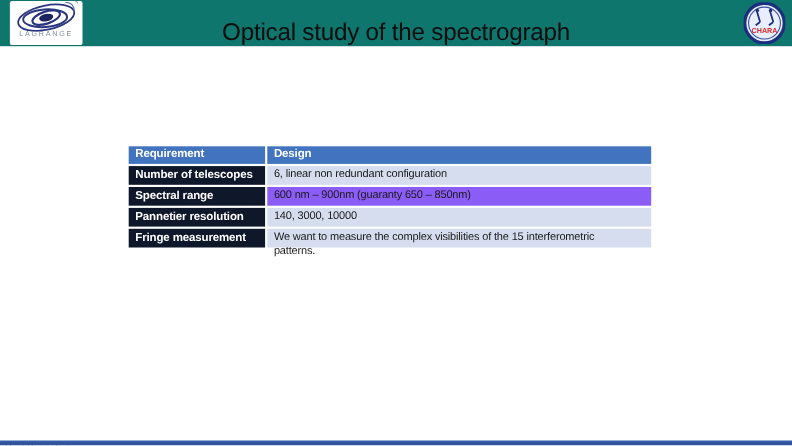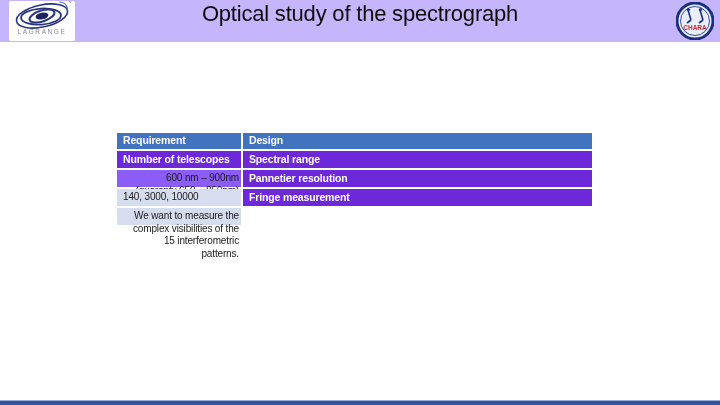--- a/index.html
+++ b/index.html
@@ -2,22 +2,22 @@
 <html><head>
 <meta charset="utf-8">
 <style>
   html,body{margin:0;padding:0;background:#ffffff;}
   .slide{
     position:relative;width:720px;height:405px;background:#ffffff;overflow:hidden;
     font-family:"Liberation Sans", sans-serif;
   }
   
   .header-band{
-    position:absolute;left:0;top:0;width:720px;height:42px;background:#c4b5fd;
-    display:flex;align-items:flex-start;justify-content:center;
+    position:absolute;left:0;top:0;width:720px;height:42px;background:#0f766e;
+    display:flex;align-items:flex-end;justify-content:center;
   }
   .slide-title{
     font-size:22px;color:#0d0d0d;letter-spacing:-0.2px;white-space:nowrap;
     margin-top:1px;
   }
   
   .logo-lagrange{
     position:absolute;left:9px;top:1px;width:66px;height:40px;background:#ffffff;
     border-radius:2px;display:flex;flex-direction:column;align-items:center;justify-content:flex-start;
   }
@@ -31,24 +31,24 @@
   .req-table{
     position:absolute;left:117px;top:133px;
     display:grid;
     grid-template-columns:124px 349px;
     grid-template-rows:16px 17px 17px 17px 17px 40px;
     gap:2px;
   }
   .cell{
     display:flex;align-items:center;
     padding-left:6px;padding-right:2px;
-    font-size:10px;letter-spacing:-0.15px;line-height:1.25;text-align:right;
+    font-size:10px;letter-spacing:-0.15px;line-height:1.25;
   }
   .cell.hdr{background:#4273BE;color:#ffffff;font-weight:bold;font-size:10.5px;}
-  .cell.req{background:#6d28d9;color:#ffffff;font-weight:bold;font-size:10.5px;align-items:flex-start;padding-top:2px;}
+  .cell.req{background:#0f172a;color:#ffffff;font-weight:bold;font-size:10.5px;align-items:flex-start;padding-top:2px;}
   .cell.val{color:#1a1a1a;white-space:pre-line;align-items:flex-start;padding-top:2px;}
   .cell.band-a{background:#D6DDEF;}
   .cell.band-b{background:#8b5cf6;}
   
   .footer-band{
     position:absolute;left:0;top:400px;width:720px;height:13px;background:#95AEDA;
     display:flex;align-items:center;justify-content:space-between;
     box-sizing:border-box;padding:0 4px;
     font-size:9px;color:#1F3864;
   }
@@ -93,20 +93,21 @@
         <text x="19" y="28" text-anchor="middle" font-family="Liberation Sans, sans-serif" font-size="6.5" font-weight="bold" fill="#D42A2A">CHARA</text>
       </svg>
     </span>
   </div>
 
   <div class="req-table">
     <div class="cell hdr">Requirement</div>
     <div class="cell hdr">Design</div>
 
     <div class="cell req">Number of telescopes</div>
+    <div class="cell val band-a">6, linear non redundant configuration</div>
 
     <div class="cell req">Spectral range</div>
     <div class="cell val band-b">600 nm – 900nm (guaranty 650 – 850nm)</div>
 
     <div class="cell req">Pannetier resolution</div>
     <div class="cell val band-a">140, 3000, 10000</div>
 
 
     <div class="cell req">Fringe measurement</div>
     <div class="cell val band-a">We want to measure the complex visibilities of the 15 interferometric

